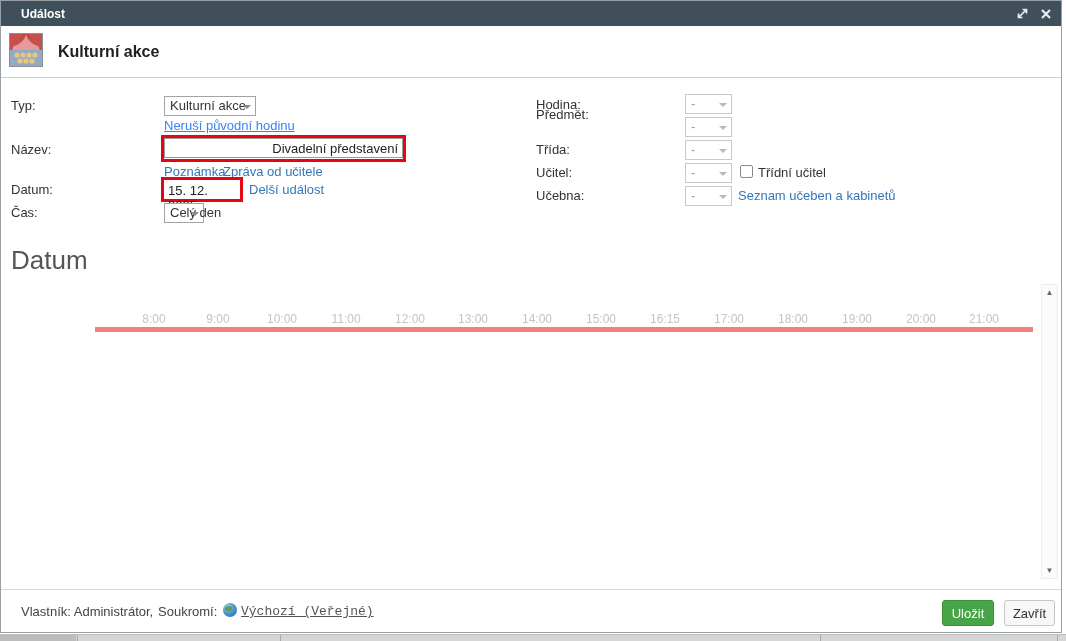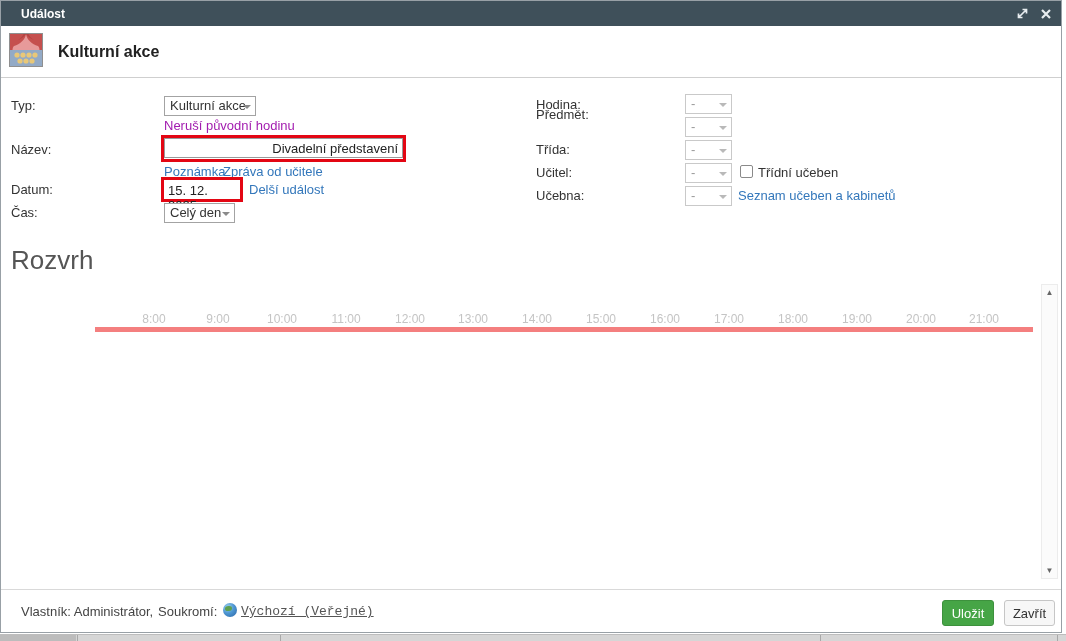--- a/index.html
+++ b/index.html
@@ -25,21 +25,21 @@
   .select { position:absolute; height:20px; background:#fff; border:1px solid #a3a3a3; font-size:13px; color:#333; line-height:18px; padding:0 16px 0 5px; cursor:pointer; white-space:nowrap; }
   .select .arr { position:absolute; right:4px; top:8px; width:0; height:0; border-left:4px solid transparent; border-right:4px solid transparent; border-top:4px solid #8a8a8a; }
   .select.disabled { border-color:#c9c9c9; color:#999; }
   .select.disabled .arr { border-top-color:#b9b9b9; }
 
   .redbox { position:absolute; border:3px solid #e30613; background:#fff; }
   .textinput { position:absolute; border:1px solid #9a9a9a; background:#fff; font-size:13px; color:#222; padding:0 4px; line-height:18px; height:20px; width:100%; font-family:"Liberation Sans", sans-serif; }
   .datetext { position:absolute; font-size:13px; color:#222; }
 
   a.blue { color:#3377bb; text-decoration:none; font-size:13px; cursor:pointer; }
-  a.graylink { color:#a21caf; font-size:13px; cursor:pointer; }
+  a.graylink { color:#3b82f6; text-decoration:underline; font-size:13px; cursor:pointer; }
   a.footlink { color:#555; text-decoration:underline; font-size:13px; cursor:pointer; }
   .abs { position:absolute; }
 
   .checkbox { position:absolute; width:13px; height:13px; border:1px solid #8a8a8a; border-radius:2px; background:#fff; cursor:pointer; }
 
   
   .rozvrh-title { position:absolute; left:10px; top:244px; font-size:26px; color:#555; }
   .hour-label { position:absolute; top:311px; width:60px; text-align:center; font-size:12px; color:#c4c4c4; }
   .time-bar { position:absolute; left:94px; top:326px; width:938px; height:5px; background:#f47f7f; }
 
@@ -118,21 +118,21 @@
     <a class="blue abs" style="left:163px; top:163px;">Poznámka</a>
     <a class="blue abs" style="left:222px; top:163px;">Zpráva od učitele</a>
 
     <span class="lbl" style="left:10px; top:181px;">Datum:</span>
     <div class="redbox" style="left:160px; top:176px; width:82px; height:25px;">
       <span class="datetext" style="left:4px; top:3px;">15. 12. 2025</span>
     </div>
     <a class="blue abs" style="left:248px; top:181px;">Delší událost</a>
 
     <span class="lbl" style="left:10px; top:204px;">Čas:</span>
-    <div class="select" style="left:163px; top:202px; width:71px;">
+    <div class="select" style="left:163px; top:202px; width:40px;">
       <span>Celý den</span><span class="arr"></span>
     </div>
 
     <span class="lbl" style="left:535px; top:96px;">Hodina:</span>
     <div class="select disabled" style="left:684px; top:93px; width:47px;">
       <span>-</span><span class="arr"></span>
     </div>
 
     <span class="lbl" style="left:535px; top:106px;">Předmět:</span>
     <div class="select disabled" style="left:684px; top:116px; width:47px;">
@@ -142,39 +142,39 @@
     <span class="lbl" style="left:535px; top:141px;">Třída:</span>
     <div class="select disabled" style="left:684px; top:139px; width:47px;">
       <span>-</span><span class="arr"></span>
     </div>
 
     <span class="lbl" style="left:535px; top:164px;">Učitel:</span>
     <div class="select disabled" style="left:684px; top:162px; width:47px;">
       <span>-</span><span class="arr"></span>
     </div>
     <span class="checkbox" style="left:739px; top:164px;"></span>
-    <span class="lbl" style="left:757px; top:164px;">Třídní učeben</span>
+    <span class="lbl" style="left:757px; top:164px;">Třídní učitel</span>
 
     <span class="lbl" style="left:535px; top:187px;">Učebna:</span>
     <div class="select disabled" style="left:684px; top:185px; width:47px;">
       <span>-</span><span class="arr"></span>
     </div>
     <a class="blue abs" style="left:737px; top:187px;">Seznam učeben a kabinetů</a>
 
-    <div class="rozvrh-title">Rozvrh</div>
+    <div class="rozvrh-title">Datum</div>
 
     <span class="hour-label" style="left:123px;">8:00</span>
     <span class="hour-label" style="left:187px;">9:00</span>
     <span class="hour-label" style="left:251px;">10:00</span>
     <span class="hour-label" style="left:315px;">11:00</span>
     <span class="hour-label" style="left:379px;">12:00</span>
     <span class="hour-label" style="left:442px;">13:00</span>
     <span class="hour-label" style="left:506px;">14:00</span>
     <span class="hour-label" style="left:570px;">15:00</span>
-    <span class="hour-label" style="left:634px;">16:00</span>
+    <span class="hour-label" style="left:634px;">16:15</span>
     <span class="hour-label" style="left:698px;">17:00</span>
     <span class="hour-label" style="left:762px;">18:00</span>
     <span class="hour-label" style="left:826px;">19:00</span>
     <span class="hour-label" style="left:890px;">20:00</span>
     <span class="hour-label" style="left:953px;">21:00</span>
 
     <div class="time-bar"></div>
 
     <div class="scrollbar">
       <span class="sb-arrow sb-up">▲</span>

